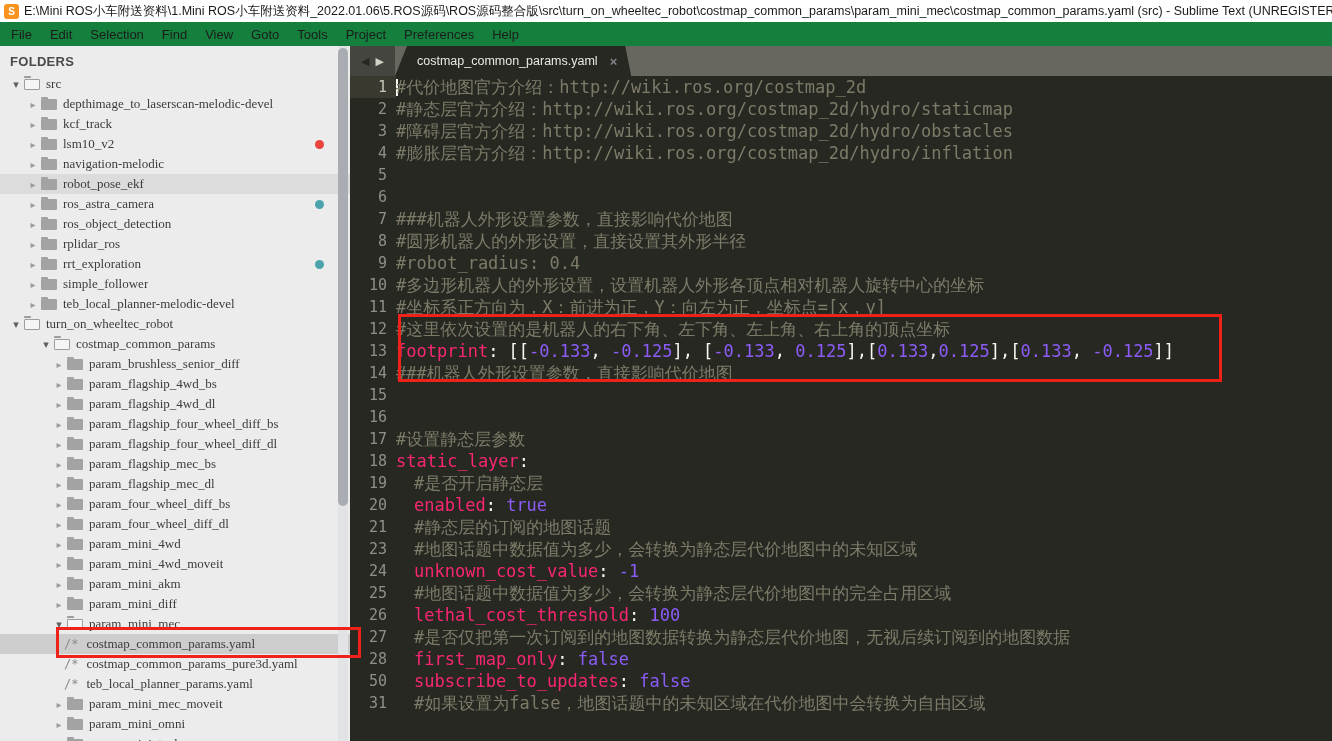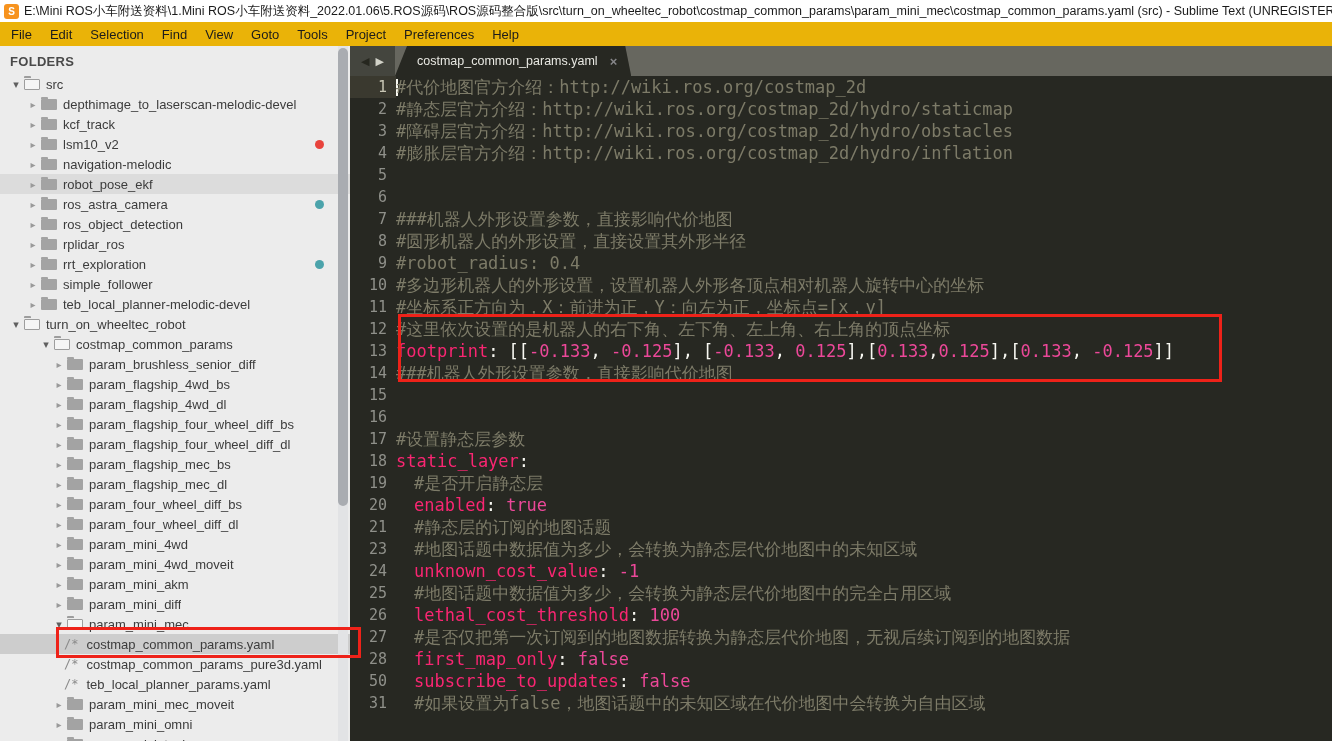--- a/index.html
+++ b/index.html
@@ -7,21 +7,21 @@
   body { font-family:"Liberation Sans", sans-serif; }
   .app { position:relative; width:1332px; height:741px; background:#272822; overflow:hidden; }
 
   
   .titlebar { height:22px; background:#ffffff; display:flex; align-items:center; padding-left:4px; }
   .app-icon { width:15px; height:15px; background:#f7931e; border-radius:3px; color:#fff;
               font-weight:bold; font-size:10px; line-height:15px; text-align:center; margin-right:5px; flex:0 0 auto; }
   .title-text { font-size:12.5px; color:#1b1b1b; white-space:nowrap; overflow:hidden; }
 
   
-  .menubar { height:24px; background:#eab308; display:flex; align-items:center; padding-left:2px; }
+  .menubar { height:24px; background:#15803d; display:flex; align-items:center; padding-left:2px; }
   .menu-item { font-size:13px; color:#1b1b1b; padding:3px 9px; cursor:default; }
 
   
   .main { display:flex; height:695px; }
 
   
   .sidebar { position:relative; width:350px; background:#ececec; overflow:hidden; flex:0 0 auto; }
   .folders-header { height:28px; line-height:32px; padding-left:10px; font-size:13px; font-weight:bold;
                     color:#4a4a4a; letter-spacing:.3px; }
   .trow { position:relative; height:20px; display:flex; align-items:center; font-size:13px; color:#3c3c3c;
@@ -32,21 +32,21 @@
   .arrow.open { color:#5f5f5f; font-size:11px; }
   .ficon { flex:0 0 auto; margin:0 6px 0 2px; }
   .ficon.folder { width:16px; height:11px; background:#a3a3a3; border-radius:1px; position:relative; }
   .ficon.folder::before { content:''; position:absolute; top:-2px; left:0; width:7px; height:2px;
                           background:#a3a3a3; border-radius:1px 1px 0 0; }
   .ficon.folder-open { width:16px; height:11px; background:#f5f5f5; border:1.5px solid #9d9d9d;
                        border-radius:1px; position:relative; }
   .ficon.folder-open::before { content:''; position:absolute; top:-3.5px; left:-1px; width:7px; height:2px;
                                background:#9d9d9d; border-radius:1px 1px 0 0; }
   .ficon.file { font-family:"DejaVu Sans Mono", monospace; font-size:12px; color:#8a8a8a; margin-right:8px; }
-  .tlabel { overflow:hidden; }
+  .tlabel { overflow:hidden;font-family:Liberation Serif, serif; }
   .badge { position:absolute; right:26px; top:6px; width:9px; height:9px; border-radius:50%; }
   .badge.red { background:#e8433c; }
   .badge.teal { background:#4ba3ab; }
   .lvl0 { padding-left:10px; } .lvl1 { padding-left:27px; } .lvl2 { padding-left:40px; }
   .lvl3 { padding-left:53px; } .lvl4 { padding-left:62px; }
   .sb-track { position:absolute; top:0; right:2px; width:10px; height:100%; background:#e2e3e5; }
   .sb-thumb { position:absolute; top:2px; left:0; width:10px; height:458px; background:#a9acb1; border-radius:5px; }
 
   
   .editor { flex:1 1 auto; display:flex; flex-direction:column; background:#272822; min-width:0; }
@@ -64,21 +64,21 @@
           font-family:"DejaVu Sans Mono", monospace; font-size:17px; }
   .cline { height:22px; line-height:22px; white-space:pre; display:flex; }
   .lnum { flex:0 0 auto; width:46px; text-align:right; padding-right:9px; color:#8f908a; font-size:15px; }
   .cline.active .lnum { background:#3a392f; color:#c8c6b4; }
   .ltext { flex:1 1 auto; padding-left:0; }
   .caret { display:inline-block; width:0; border-left:2px solid #f8f8f0; height:17px;
            vertical-align:-3px; margin-right:-2px; }
   .seg-c { color:#7d7b68; }
   .seg-k { color:#f92672; }
   .seg-p { color:#f8f8f2; }
-  .seg-n { color:#ec4899; }
+  .seg-n { color:#8b5cf6; }
   .seg-s { color:#e6db74; }
   .seg-i { display:inline-block; width:18px; position:relative; }
   .seg-i::after { content:''; position:absolute; left:8px; top:2px; bottom:2px; border-left:1px solid #3a3a32; }
 
   
   .annot { position:absolute; border:3px solid #ee2219; pointer-events:none; }
   .annot-file { left:56px; top:627px; width:305px; height:31px; }
   .annot-footprint { left:398px; top:314px; width:824px; height:68px; }
 </style>
 </head>

